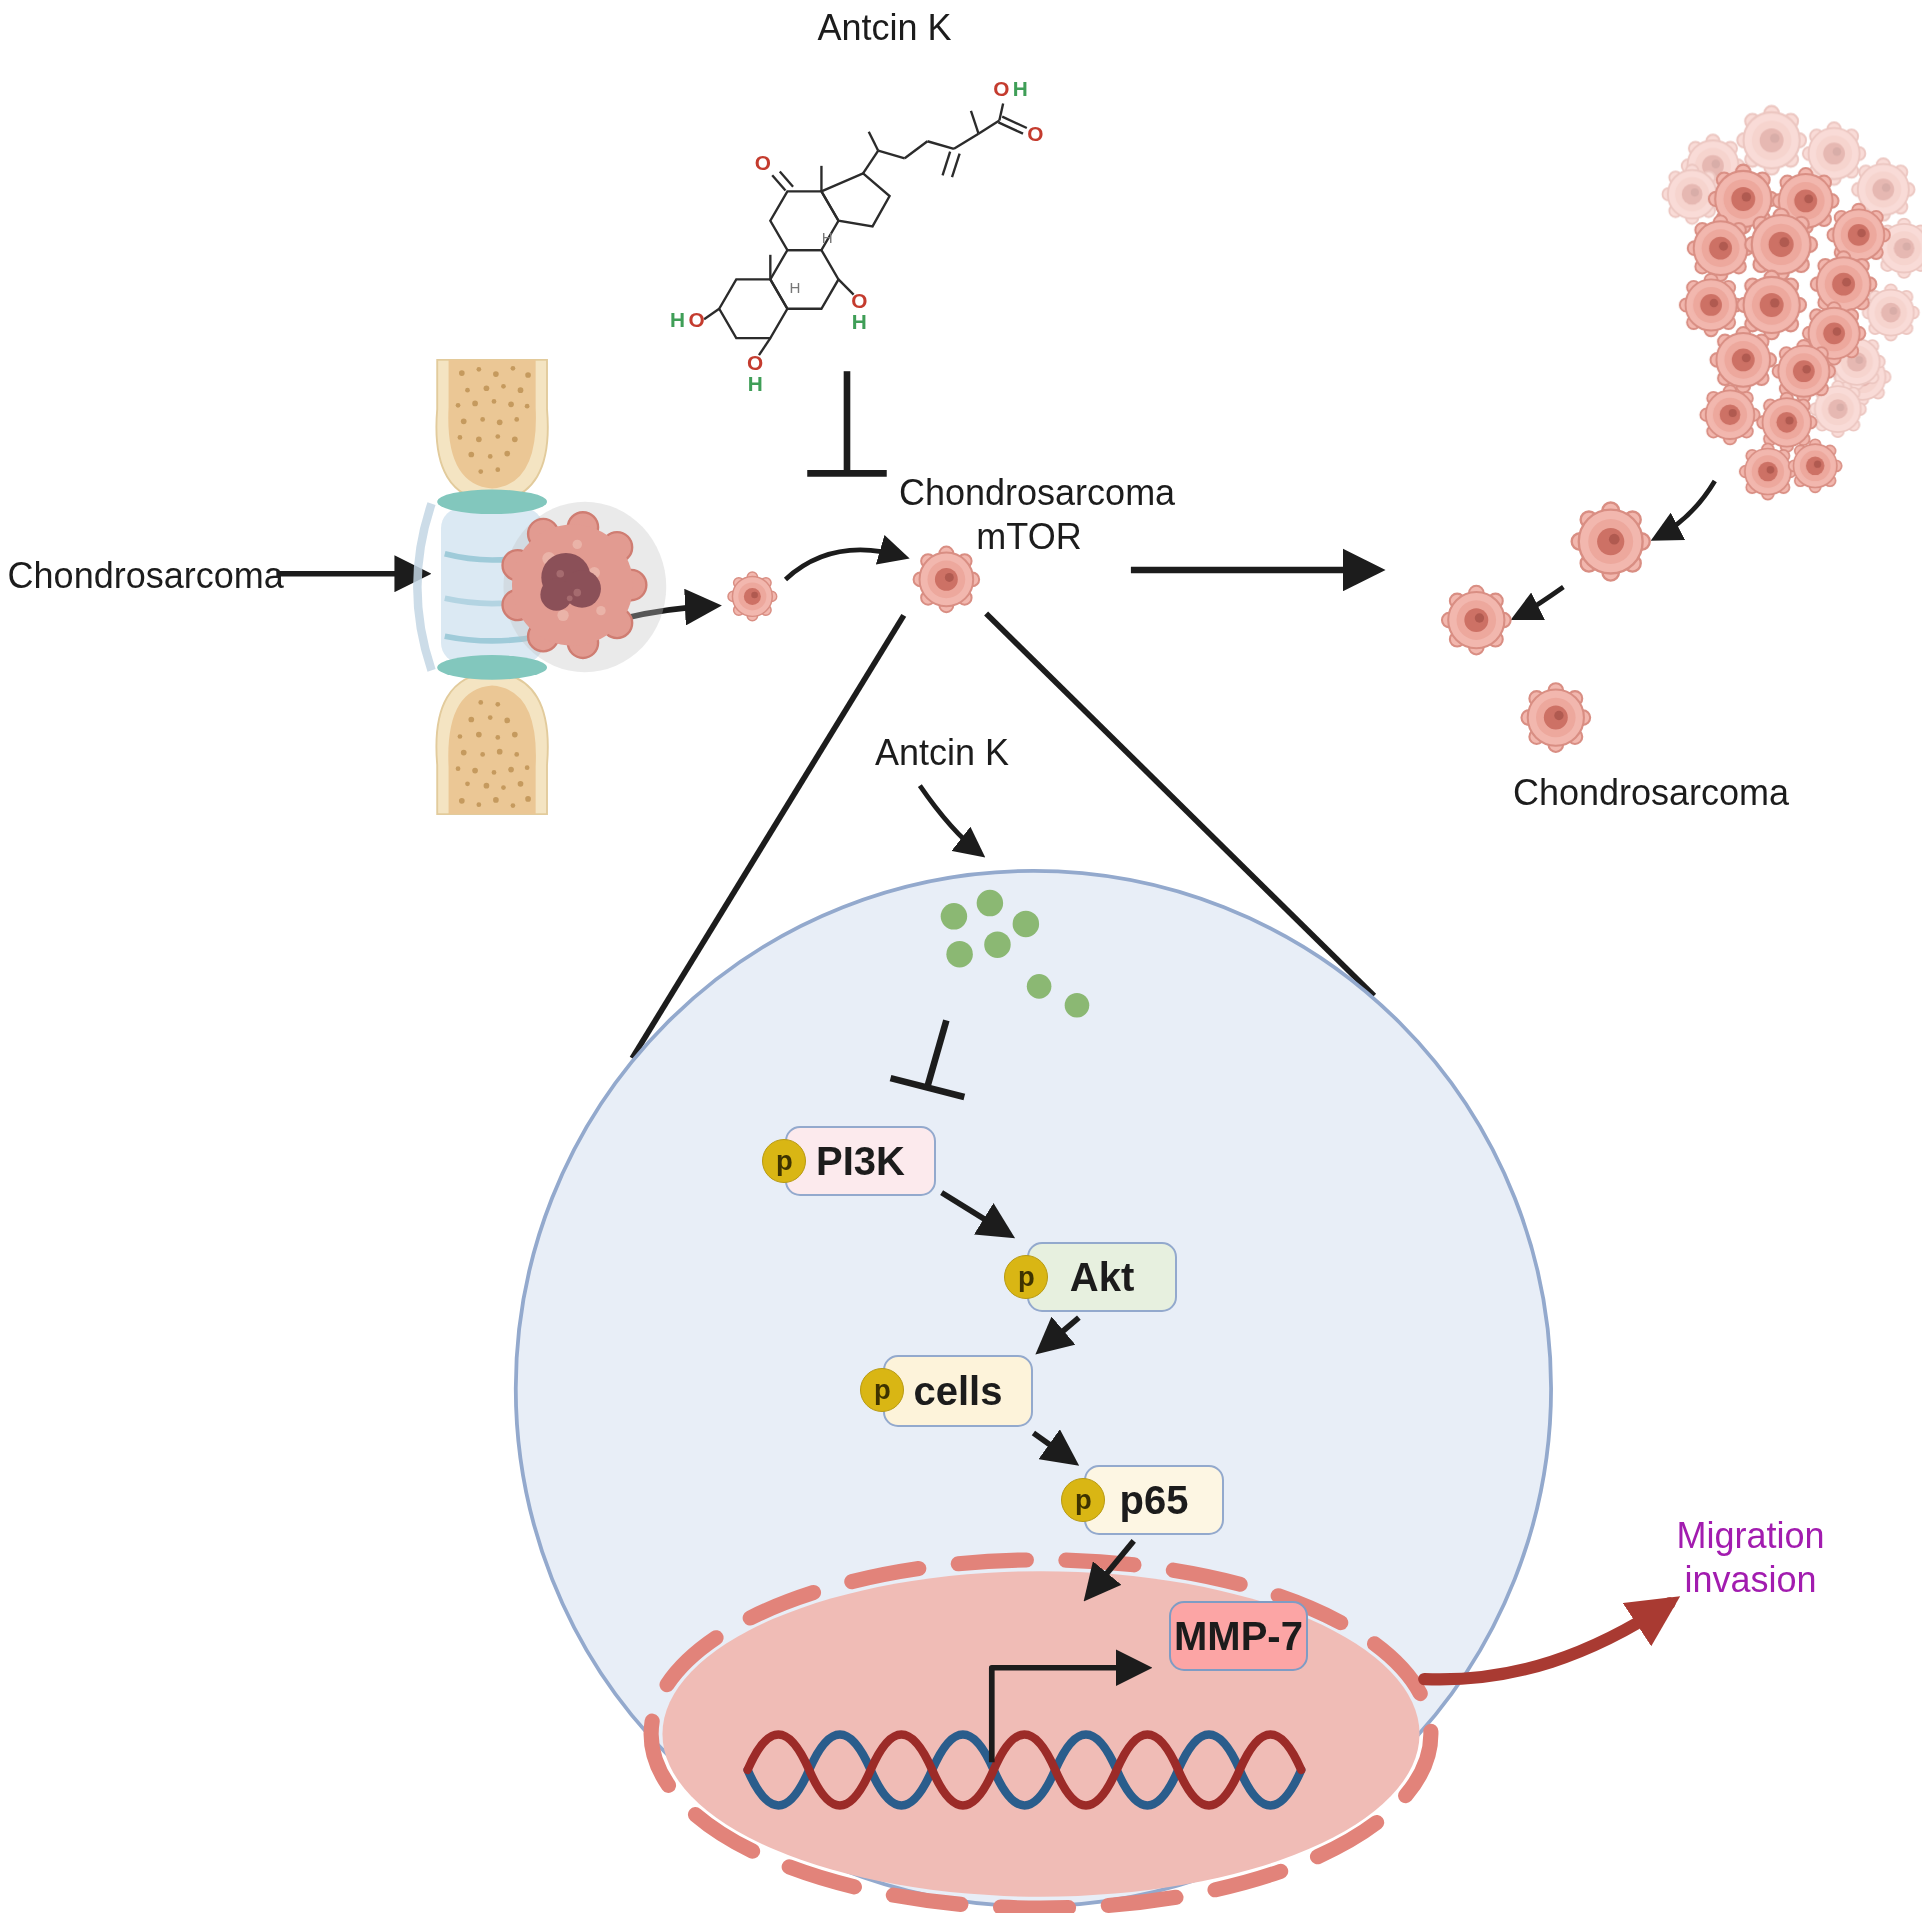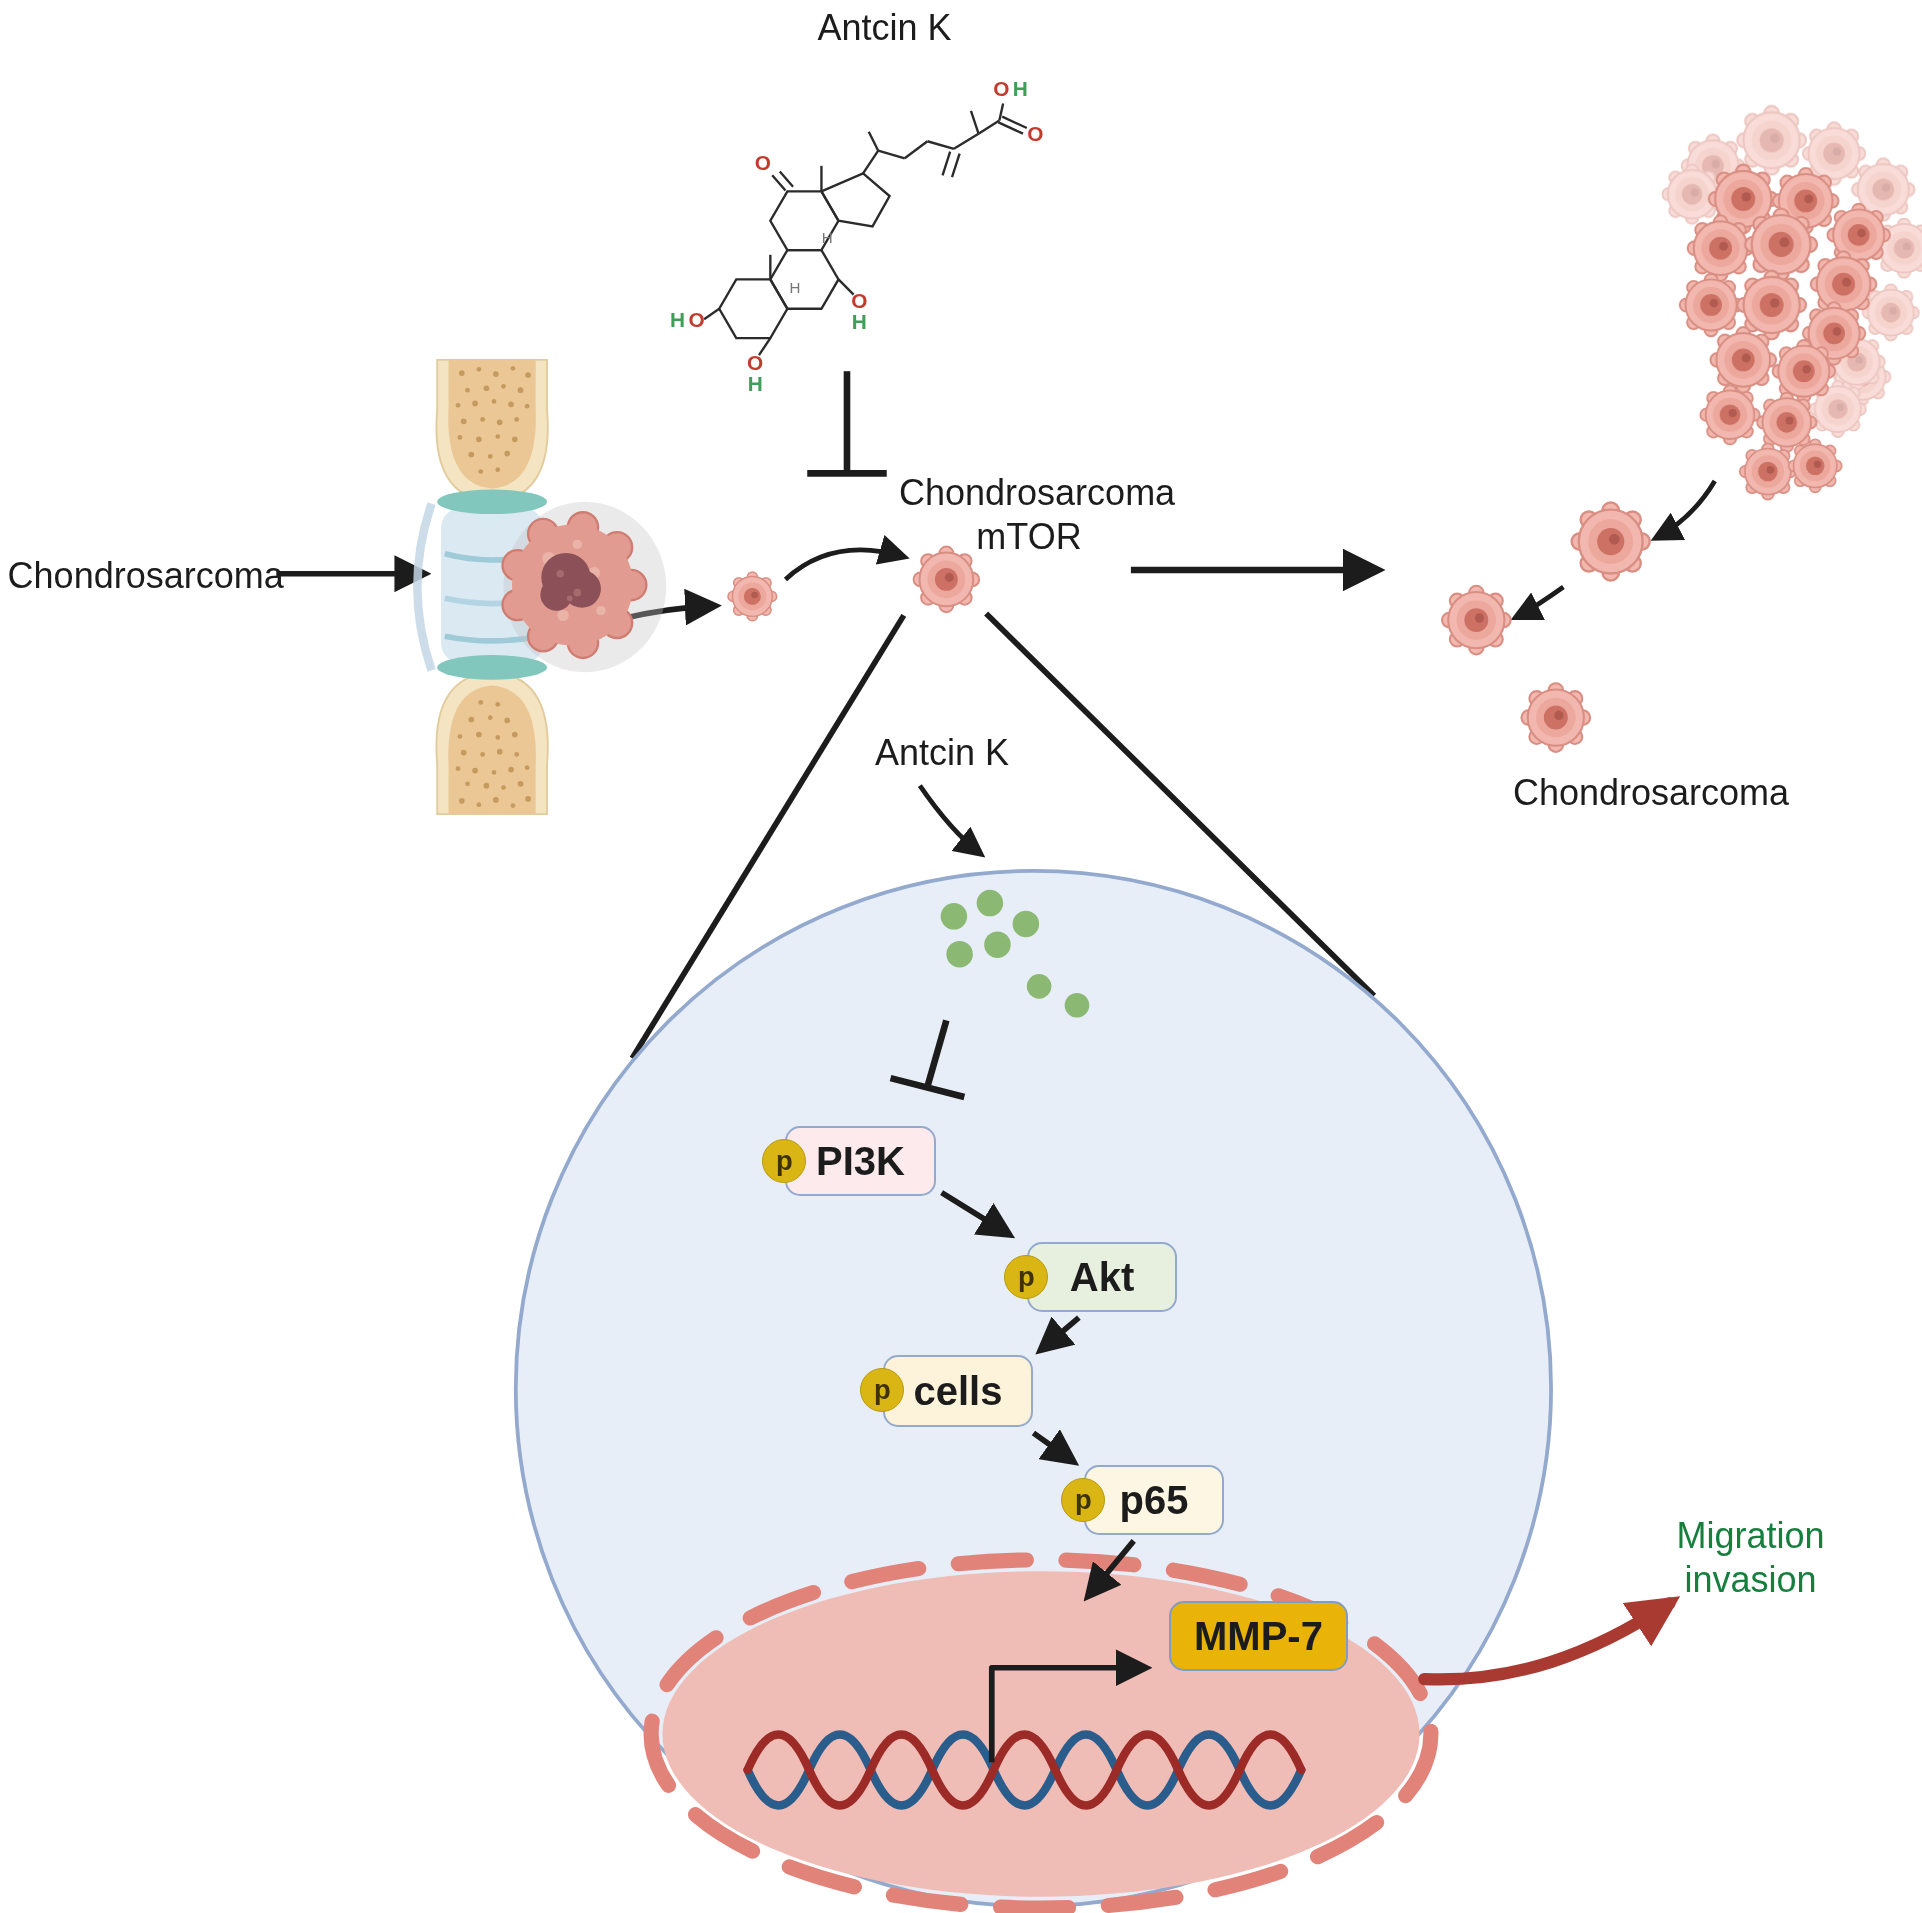--- a/index.html
+++ b/index.html
@@ -2,21 +2,21 @@
 <html style="font-size:15px"><head>
 <meta charset="utf-8">
 <style>
   html,body{margin:0;padding:0;background:#ffffff;}
   body{width:1923px;height:1914px;position:relative;overflow:hidden;
        font-family:"Liberation Sans",sans-serif;}
   .canvas{position:absolute;left:0;top:0;}
   .lbl{position:absolute;font-size:36px;line-height:1.22;color:#1c1c1c;
        text-align:center;white-space:nowrap;}
   .lbl.left{text-align:left;}
-  .lbl.red{color:#15803d;}
+  .lbl.red{color:#a21caf;}
   .node{position:absolute;display:flex;align-items:center;justify-content:center;
         border:2.8px solid #93a9cd;border-radius:15px;font-weight:bold;
         font-size:40px;color:#1c1c1c;box-sizing:border-box;}
   .node .badge{position:absolute;left:-24.6px;top:11.4px;width:44px;height:44px;
         border-radius:50%;background:#d9b614;border:1.9px solid #b89a12;
         color:#3e3300;display:flex;align-items:center;justify-content:center;
         font-size:27.4px;font-weight:bold;box-sizing:border-box;}
 </style>
 </head>
 <body>
@@ -339,16 +339,16 @@
 <div class="node" style="left:883px;top:1355px;width:150px;height:72px;background:#fdf3da;">
   <span class="badge">p</span>
   <span>cells</span>
 </div>
 
 <div class="node" style="left:1084px;top:1465px;width:140px;height:70px;background:#fdf6e3;">
   <span class="badge">p</span>
   <span>p65</span>
 </div>
 
-<div class="node" style="left:1169px;top:1601px;width:179px;height:70px;background:#eab308;border-color:#7f9cc4;">
+<div class="node" style="left:1169px;top:1601px;width:139px;height:70px;background:#fca5a5;border-color:#7f9cc4;">
   <span>MMP-7</span>
 </div>
 
 
 </body></html>

